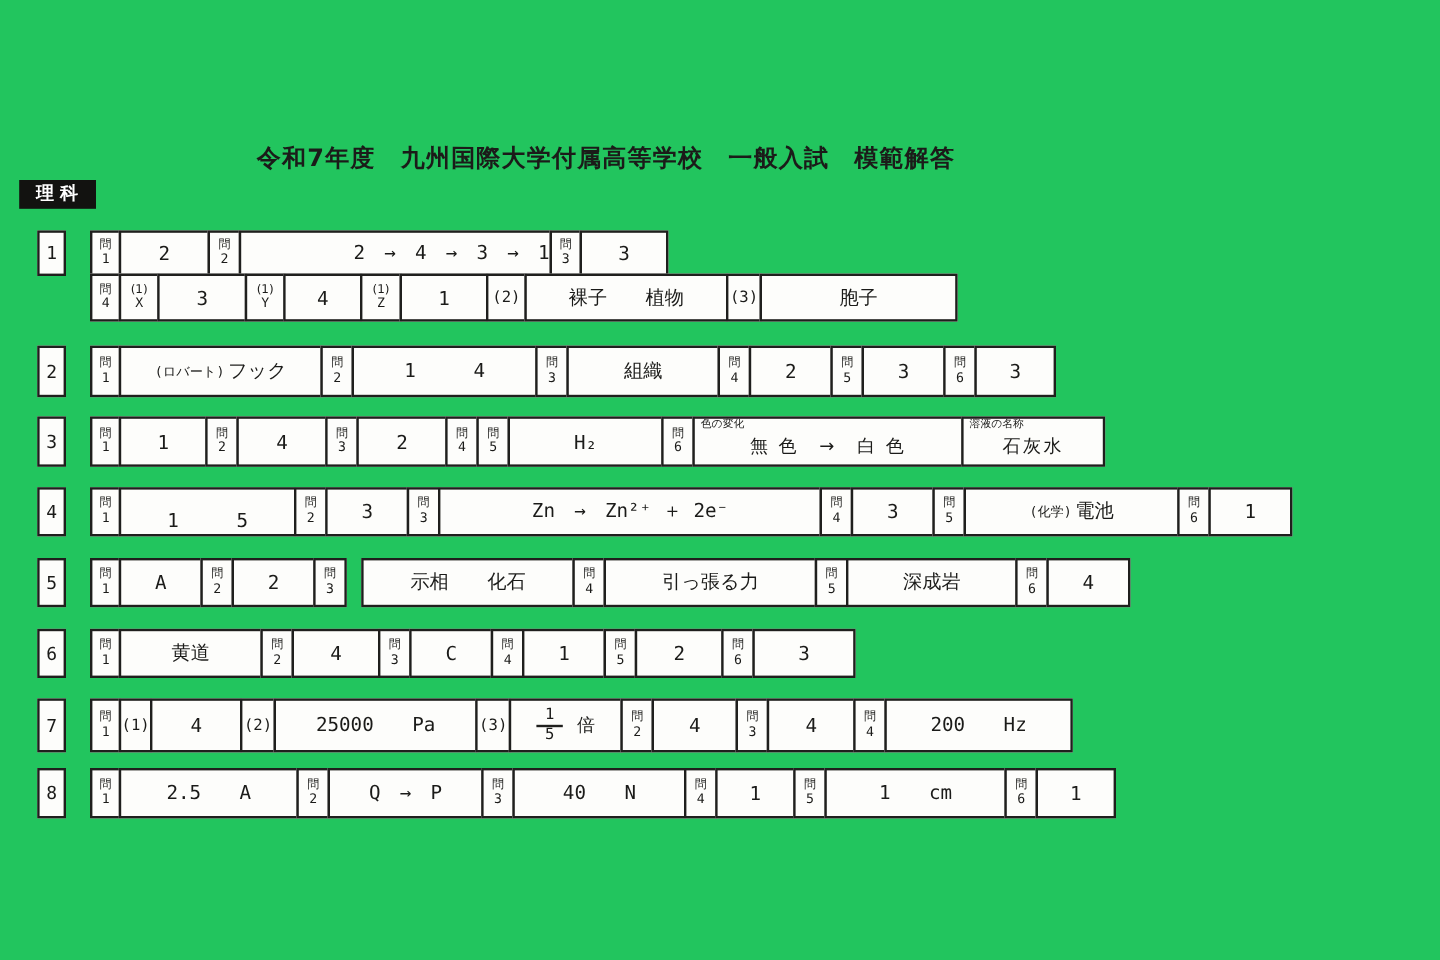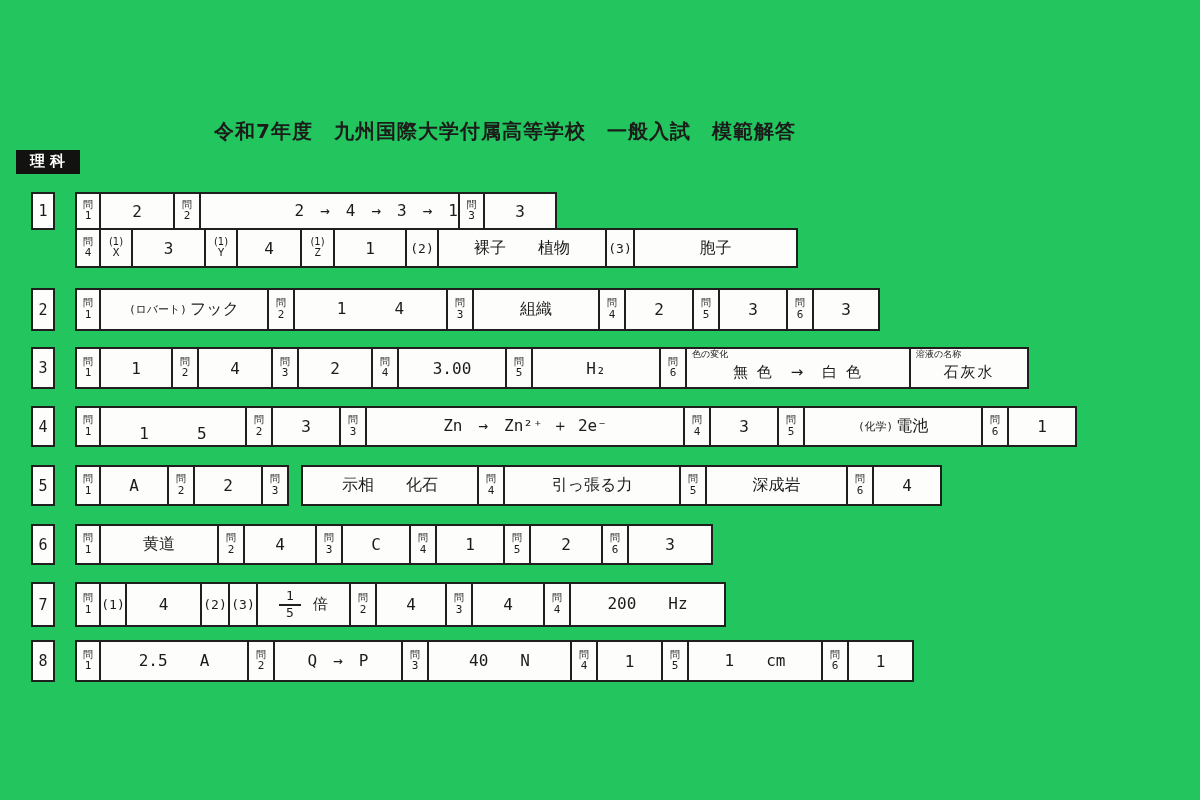--- a/index.html
+++ b/index.html
@@ -158,21 +158,20 @@
             <div class="cell a" style="width: 76px; height: 42px;"><span>4</span></div>
             <div class="cell q" style="width: 28px; height: 42px;">
               <span class="t">問</span>
               <span class="b">3</span>
             </div>
             <div class="cell a" style="width: 76px; height: 42px;"><span>2</span></div>
             <div class="cell q" style="width: 28px; height: 42px;">
               <span class="t">問</span>
               <span class="b">4</span>
             </div>
-            <div class="cell a" style="width: 110px; height: 42px;"><span>3.00</span></div>
             <div class="cell q" style="width: 28px; height: 42px;">
               <span class="t">問</span>
               <span class="b">5</span>
             </div>
             <div class="cell a" style="width: 130px; height: 42px;"><span>H₂</span></div>
             <div class="cell q" style="width: 28px; height: 42px;">
               <span class="t">問</span>
               <span class="b">6</span>
             </div>
             <div class="cell h" style="width: 226px; height: 42px;">
@@ -301,20 +300,21 @@
         <div class="secnum" style="height: 45px;">7</div>
         <div class="lines">
           <div class="row">
             <div class="cell q" style="width: 26px; height: 45px;">
               <span class="t">問</span>
               <span class="b">1</span>
             </div>
             <div class="cell s" style="width: 28px; height: 45px;">(1)</div>
             <div class="cell a" style="width: 77px; height: 45px;"><span>4</span></div>
             <div class="cell s" style="width: 30px; height: 45px;">(2)</div>
+            <div class="cell a" style="width: 170px; height: 45px;"><span>25000　　Pa</span></div>
             <div class="cell s" style="width: 30px; height: 45px;">(3)</div>
             <div class="cell f" style="width: 95px; height: 45px;">
               <span class="frac">
                 <span class="num">1</span>
                 <span class="den">5</span>
               </span>
               <span class="suffix">倍</span>
             </div>
             <div class="cell q" style="width: 28px; height: 45px;">
               <span class="t">問</span>
@@ -355,21 +355,21 @@
             <div class="cell a" style="width: 145px; height: 42px;"><span>40　　N</span></div>
             <div class="cell q" style="width: 28px; height: 42px;">
               <span class="t">問</span>
               <span class="b">4</span>
             </div>
             <div class="cell a" style="width: 67px; height: 42px;"><span>1</span></div>
             <div class="cell q" style="width: 28px; height: 42px;">
               <span class="t">問</span>
               <span class="b">5</span>
             </div>
-            <div class="cell a" style="width: 136px; height: 42px;"><span>1　　cm</span></div>
+            <div class="cell a" style="width: 152px; height: 42px;"><span>1　　cm</span></div>
             <div class="cell q" style="width: 28px; height: 42px;">
               <span class="t">問</span>
               <span class="b">6</span>
             </div>
             <div class="cell a" style="width: 67px; height: 42px;"><span>1</span></div>
           </div>
         </div>
       </div>
     </div>
 </div>

